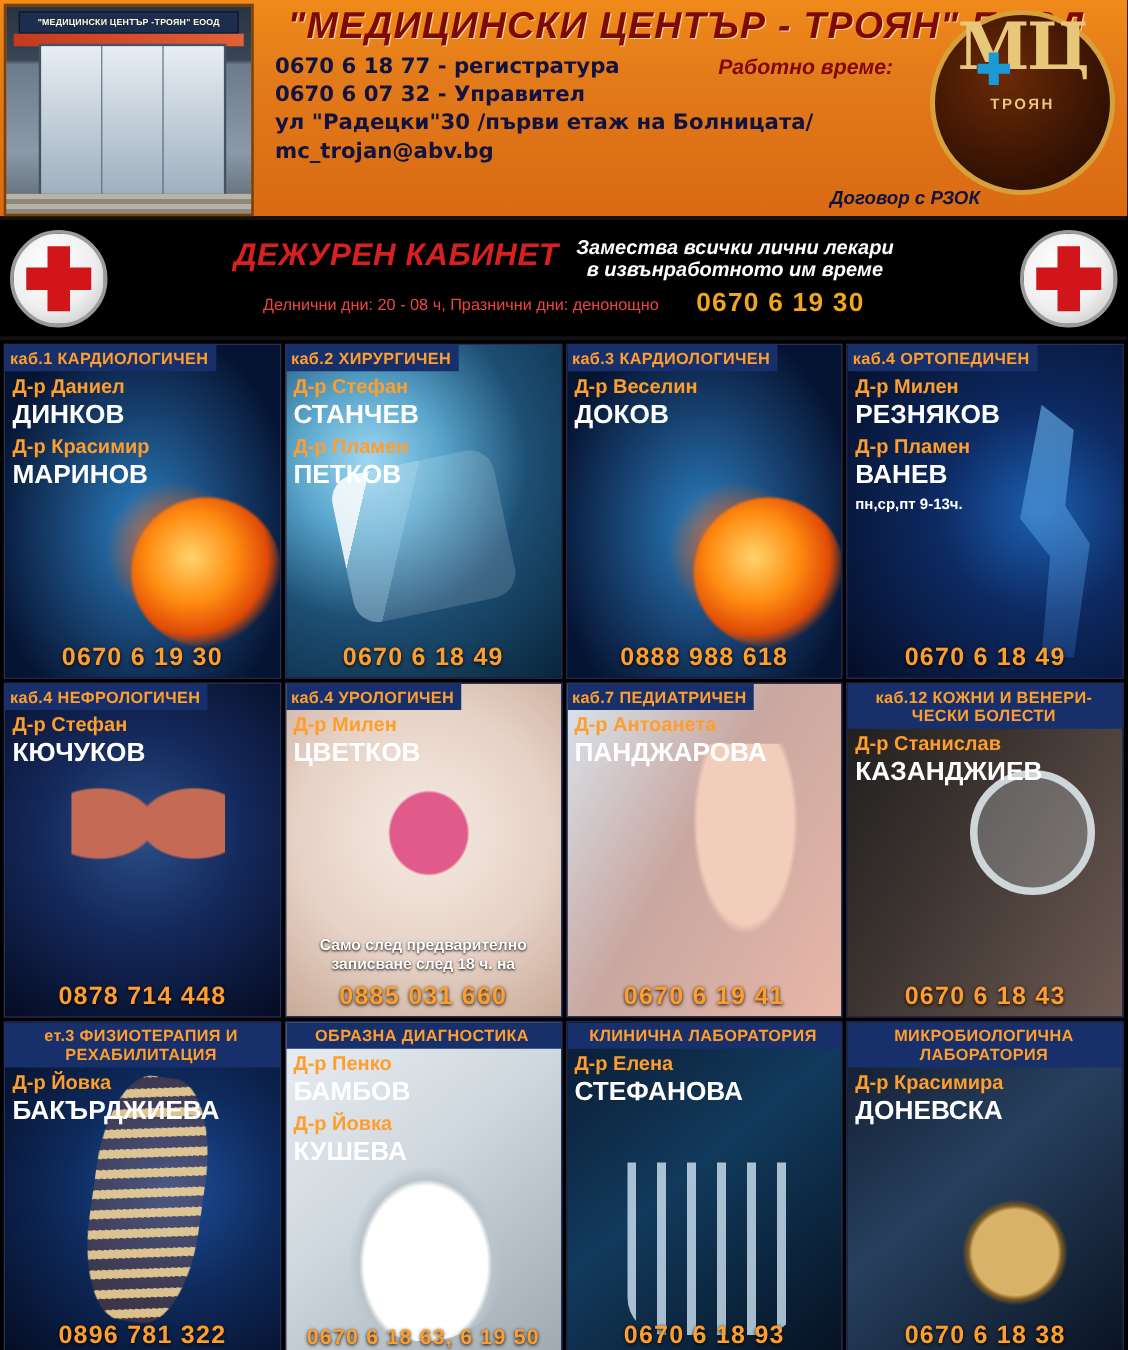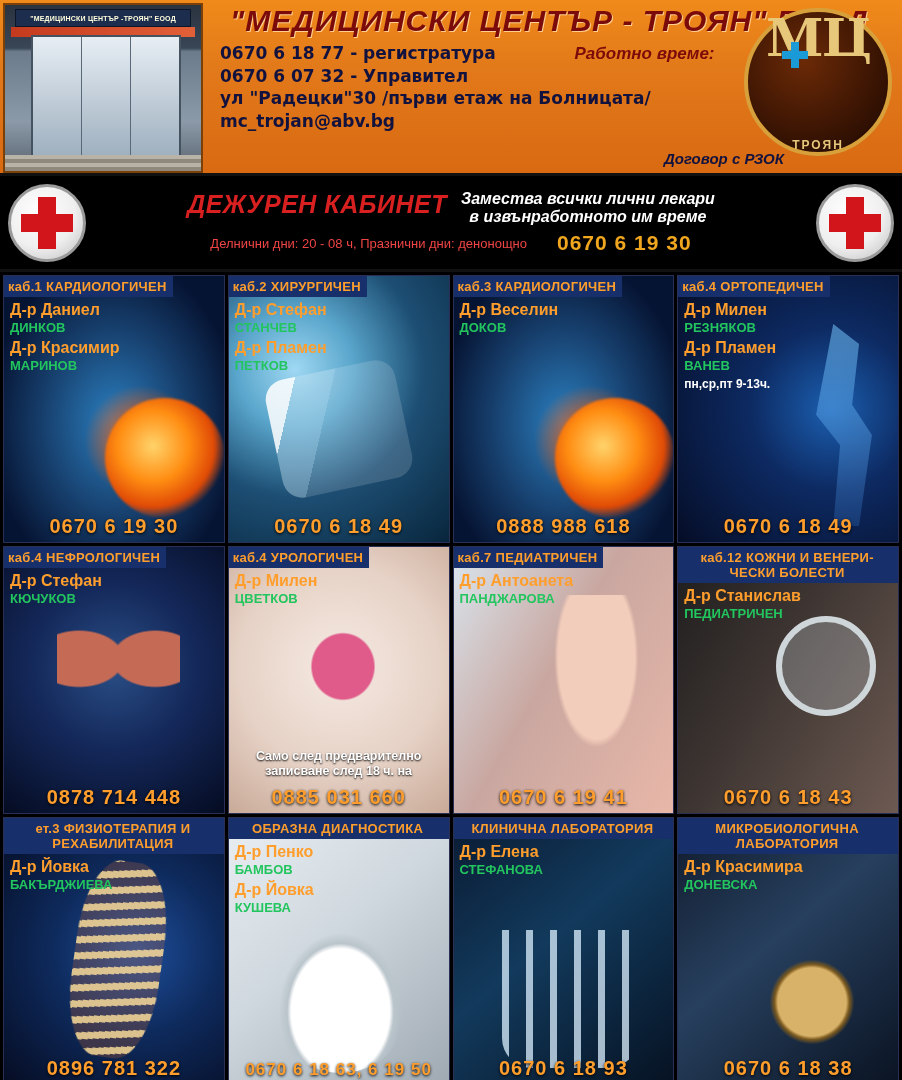--- a/index.html
+++ b/index.html
@@ -85,21 +85,21 @@
   .hours-value { color:#7b0a0a; font-size:17px; font-weight:bold; font-style: italic; }
   .rzok {
     position:absolute; right: 118px; bottom: 6px;
     color:#12123f; font-size:15px; font-weight:bold; font-style:italic;
   }
   .logo {
     position: absolute; right: 10px; top: 8px;
     width: 148px; height: 148px; border-radius: 50%;
     background: radial-gradient(circle at 40% 35%, #6b2a07 0%, #3a1403 60%, #190800 100%);
     border: 4px solid #d7a03a;
-    display:flex; align-items:center; justify-content:space-between;
+    display:flex; align-items:center; justify-content:flex-start;
     flex-direction: column;
   }
   .logo .mc {
     color:#e7c77a; font-size:52px; font-weight:bold; font-family:"DejaVu Serif", serif;
     line-height:1; letter-spacing:-2px;
   }
   .logo .plus {
     position:absolute; top:30px; left:34px; width:26px; height:26px;
   }
   .logo .plus:before, .logo .plus:after {
@@ -169,21 +169,21 @@
     font-weight:bold;
     padding:3px 6px 3px 4px;
     letter-spacing:.3px;
     white-space:nowrap;
     align-self:flex-start;
     max-width:100%;
   }
   .cab-label.two-line { white-space:normal; text-align:center; align-self:stretch; }
   .names { padding: 4px 22px 0 6px; }
   .dr { color:#ff9e2c; font-size:16px; font-weight:bold; line-height:1.18; }
-  .sur { color:#22c55e; font-size:13px; font-weight:bold; line-height:1.18; margin-bottom:4px; }
+  .sur { color:#ffffff; font-size:21px; font-weight:bold; line-height:1.18; margin-bottom:4px; }
   .note {
     color:#ffffff; font-size:12px; font-weight:bold; margin-top:2px;
   }
   .note-center {
     position:absolute; left:0; right:0; bottom:34px;
     color:#ffffff; font-size:12.5px; font-weight:bold; text-align:center; line-height:1.2;
     text-shadow: 0 1px 2px #000;
   }
   .phone {
     position:absolute; left:0; right:0; bottom:4px;
@@ -438,21 +438,21 @@
           </div>
           <div class="phone">0670 6 19 41</div>
         </div>
       </div>
       <div class="card">
         <div class="card-img art-derm"></div>
         <div class="card-content">
           <div class="cab-label two-line">каб.12  КОЖНИ И ВЕНЕРИ-ЧЕСКИ БОЛЕСТИ</div>
           <div class="names">
             <div class="dr">Д-р Станислав</div>
-            <div class="sur">ПЕДИАТРИЧЕН</div>
+            <div class="sur">КАЗАНДЖИЕВ</div>
           </div>
           <div class="phone">0670 6 18 43</div>
         </div>
       </div>
       <div class="card">
         <div class="card-img art-spine"></div>
         <div class="card-content">
           <div class="cab-label two-line">ет.3  ФИЗИОТЕРАПИЯ И РЕХАБИЛИТАЦИЯ</div>
           <div class="names">
             <div class="dr">Д-р Йовка</div>

